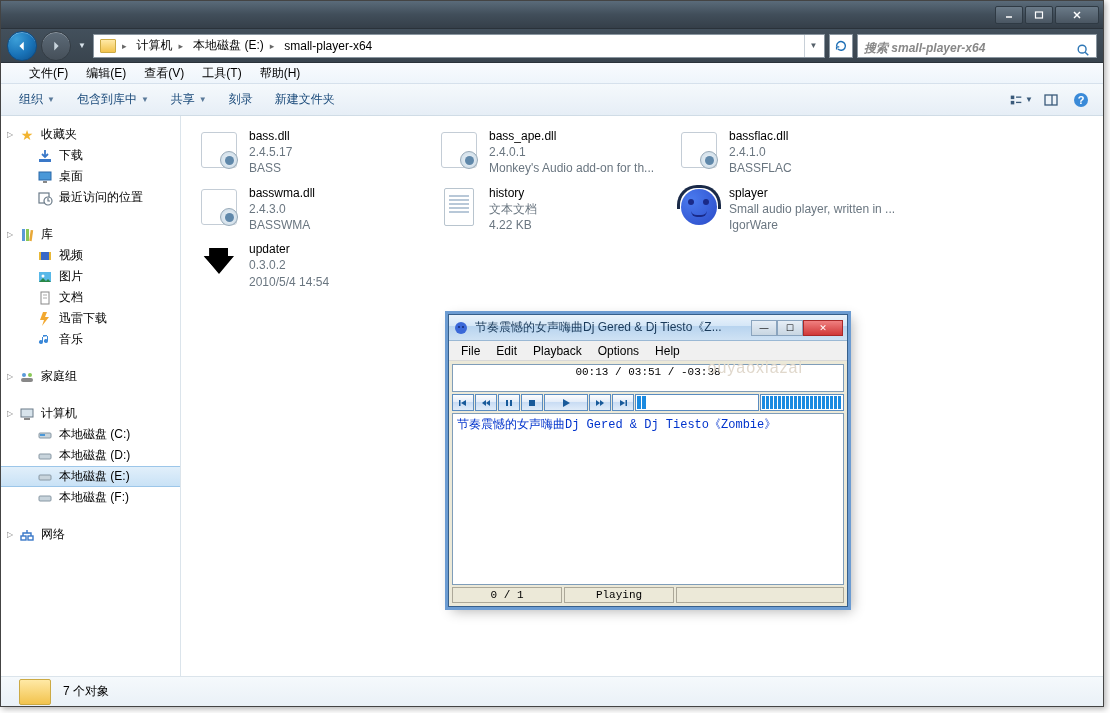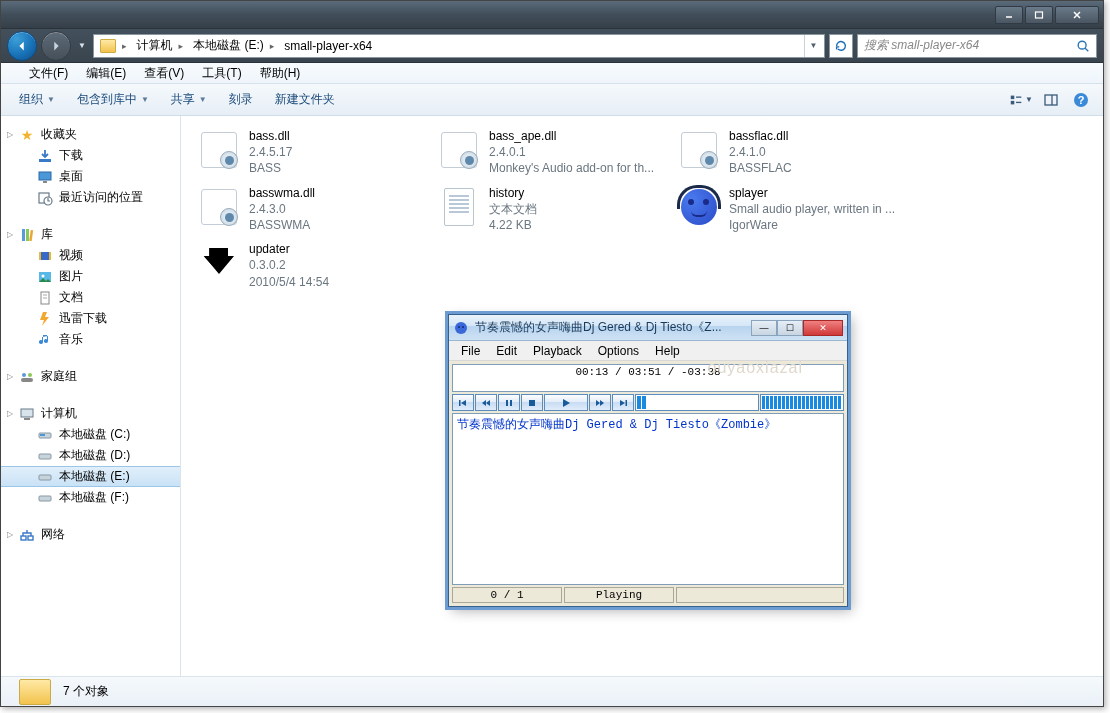--- a/index.html
+++ b/index.html
@@ -20,21 +20,21 @@
 .nav-arrow svg { width: 14px; height: 14px; }
 .nav-drop { width: 14px; height: 24px; display:flex; align-items:center; justify-content:center; color:#d8e2ea; cursor:pointer; font-size:8px;}
 .addrbar { flex: 1; height: 24px; background: #fff; border: 1px solid #8a96a0; display: flex; align-items: center; padding: 0 2px; }
 .addr-seg { display: flex; align-items: center; gap: 4px; padding: 0 4px; height: 22px; cursor: pointer;}
 .folder-ico { width: 16px; height: 14px; background: linear-gradient(to bottom,#ffe9a6,#f2c34d); border: 1px solid #ccaa44; border-radius: 1px;}
 .addr-sep { color: #666; font-size: 9px; padding: 0 2px;}
 .addr-end { margin-left: auto; display:flex; align-items:center;}
 .addr-drop { width: 18px; height: 22px; border-left: 1px solid #c8d0d8; display: flex; align-items:center; justify-content:center; color: #55606a; font-size:8px; cursor:pointer;}
 .refresh-btn { width: 24px; height: 24px; background: #fff; border: 1px solid #8a96a0; display:flex; align-items:center; justify-content:center; cursor:pointer;}
 .refresh-btn svg { color: #1a6db5; width: 14px; height: 14px;}
-.searchbox { width: 240px; height: 24px; background: #fff; border: 1px solid #8a96a0; display: flex; align-items:center; padding: 0 6px; color: #888; font-style: italic;}
+.searchbox { width: 240px; height: 24px; background: #fff; border: 1px solid #8a96a0; display: flex; align-items:flex-end; padding: 0 6px; color: #888; font-style: italic; font-weight: bold;}
 .searchbox span { flex:1;}
 .searchbox svg { width: 14px; height: 14px; color: #2d76b5;}
 
 
 .menubar { height: 21px; background: linear-gradient(to bottom,#f8fbfe,#eef5fb); border-bottom: 1px solid #d6e1ec; display: flex; align-items: center; padding: 0 20px; gap: 2px;}
 .menubar .mi { padding: 2px 8px; cursor: pointer;}
 
 
 .toolbar { height: 32px; background: linear-gradient(to bottom,#f5f9fc,#e6eef6); border-bottom: 1px solid #d0dce6; display: flex; align-items: center; padding: 0 10px; gap: 6px;}
 .tb-item { display: flex; align-items:center; gap: 4px; padding: 3px 8px; color: #1a4a7a; cursor: pointer;}

